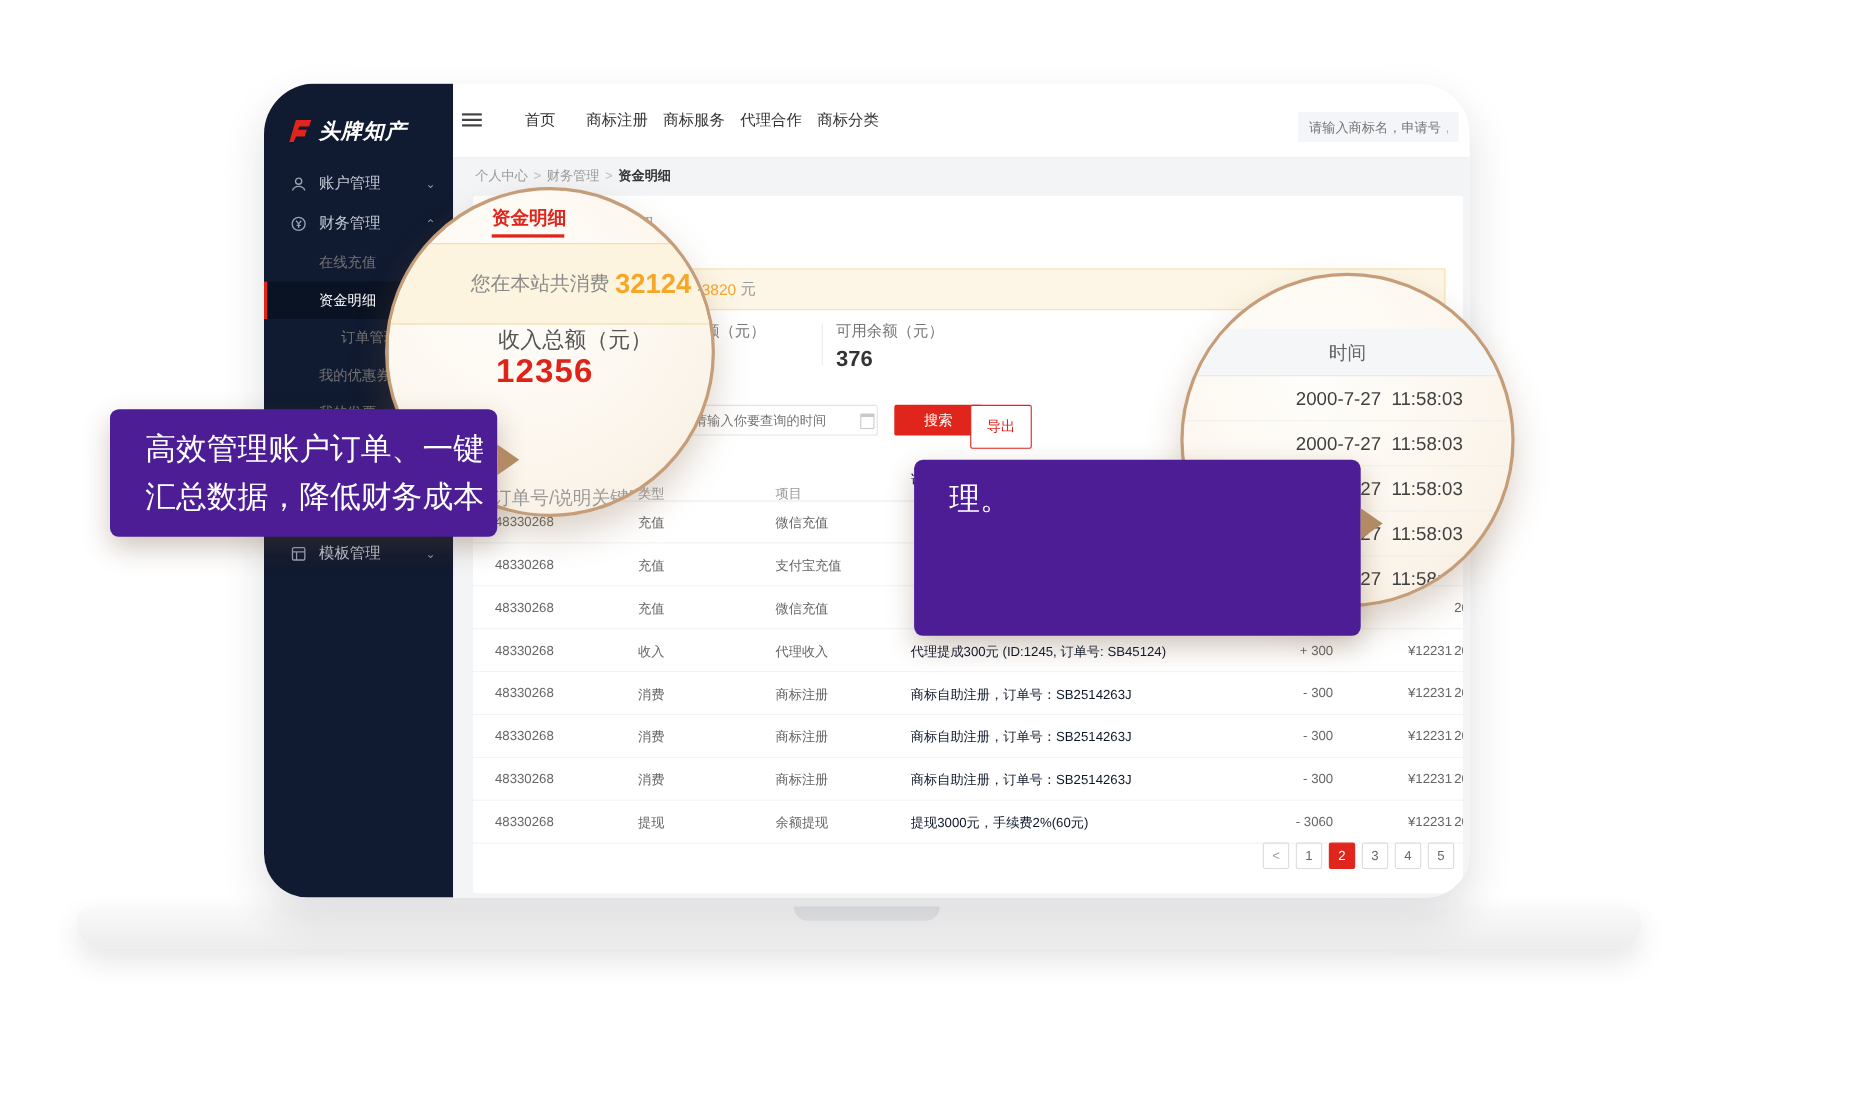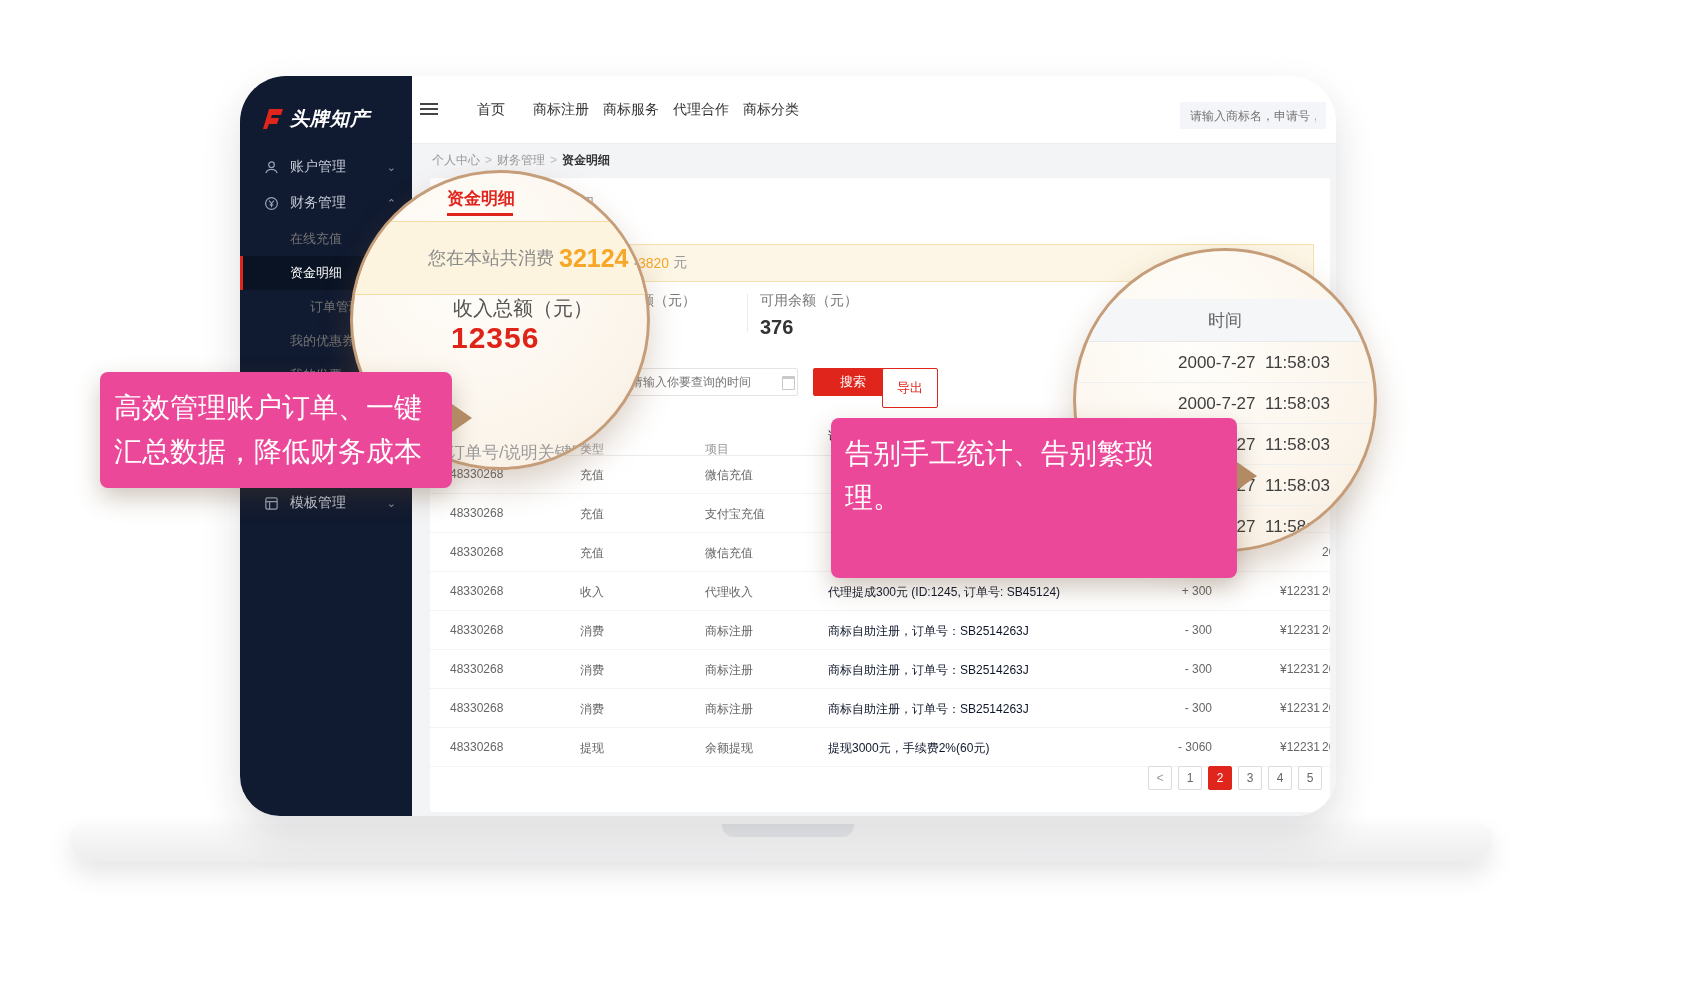--- a/index.html
+++ b/index.html
@@ -85,22 +85,22 @@
   .z-bamt{font-size:25px;font-weight:bold;color:#f7a728;margin:0 5px;}
   .z-bunit{font-size:16px;color:#777;}
   .z-slabel{position:absolute;left:100px;top:122px;font-size:20px;color:#555;}
   .z-svalue{position:absolute;left:98px;top:148px;font-size:30px;font-weight:800;color:#e02318;letter-spacing:1px;}
   .z-colfrag{position:absolute;left:95px;top:268px;font-size:17px;color:#9a9a9a;white-space:nowrap;}
   .z-band{position:absolute;left:0;top:48px;width:100%;height:42px;background:#f5f6f8;border-bottom:1px solid #e9e9e9;
           display:flex;align-items:center;justify-content:center;font-size:17px;color:#666;}
   .z-row{position:absolute;left:102px;font-size:17px;color:#3f3f3f;white-space:pre;}
   .z-sep{position:absolute;left:0;width:100%;height:1px;background:#efefef;}
   
-  .callout{position:absolute;background:#ec4899;color:#fff;border-radius:8px;box-sizing:border-box;
-           box-shadow:0 10px 24px rgba(100,70,40,.30);font-size:28px;line-height:44px;padding:14px 14px;}
+  .callout{position:absolute;background:#4c1d95;color:#fff;border-radius:8px;box-sizing:border-box;
+           box-shadow:0 10px 24px rgba(100,70,40,.30);font-size:28px;line-height:44px;padding:14px 32px;}
   .co1{left:100px;top:372px;width:352px;height:116px;}
   .co2{left:831px;top:418px;width:406px;height:160px;}
   .arrow{position:absolute;width:0;height:0;border:14px solid transparent;border-left:20px solid #b28b64;border-right:none;}
   .co1 .arrow{left:352px;top:32px;}
   .co2 .arrow{left:406px;top:44px;}
   .cline{white-space:nowrap;}
 </style>
 </head>
 <body>
 
@@ -347,19 +347,18 @@
 
   <div class="callout co1">
     <div id="co1lines">
         <div class="cline">高效管理账户订单、一键</div>
         <div class="cline">汇总数据，降低财务成本</div>
       </div>
     <div class="arrow"></div>
   </div>
   <div class="callout co2">
     <div id="co2lines">
-        <div class="cline">告别手工统计、告别繁琐</div>
         <div class="cline">理。</div>
       </div>
     <div class="arrow"></div>
   </div>
 
 </div>
 
 </body></html>

